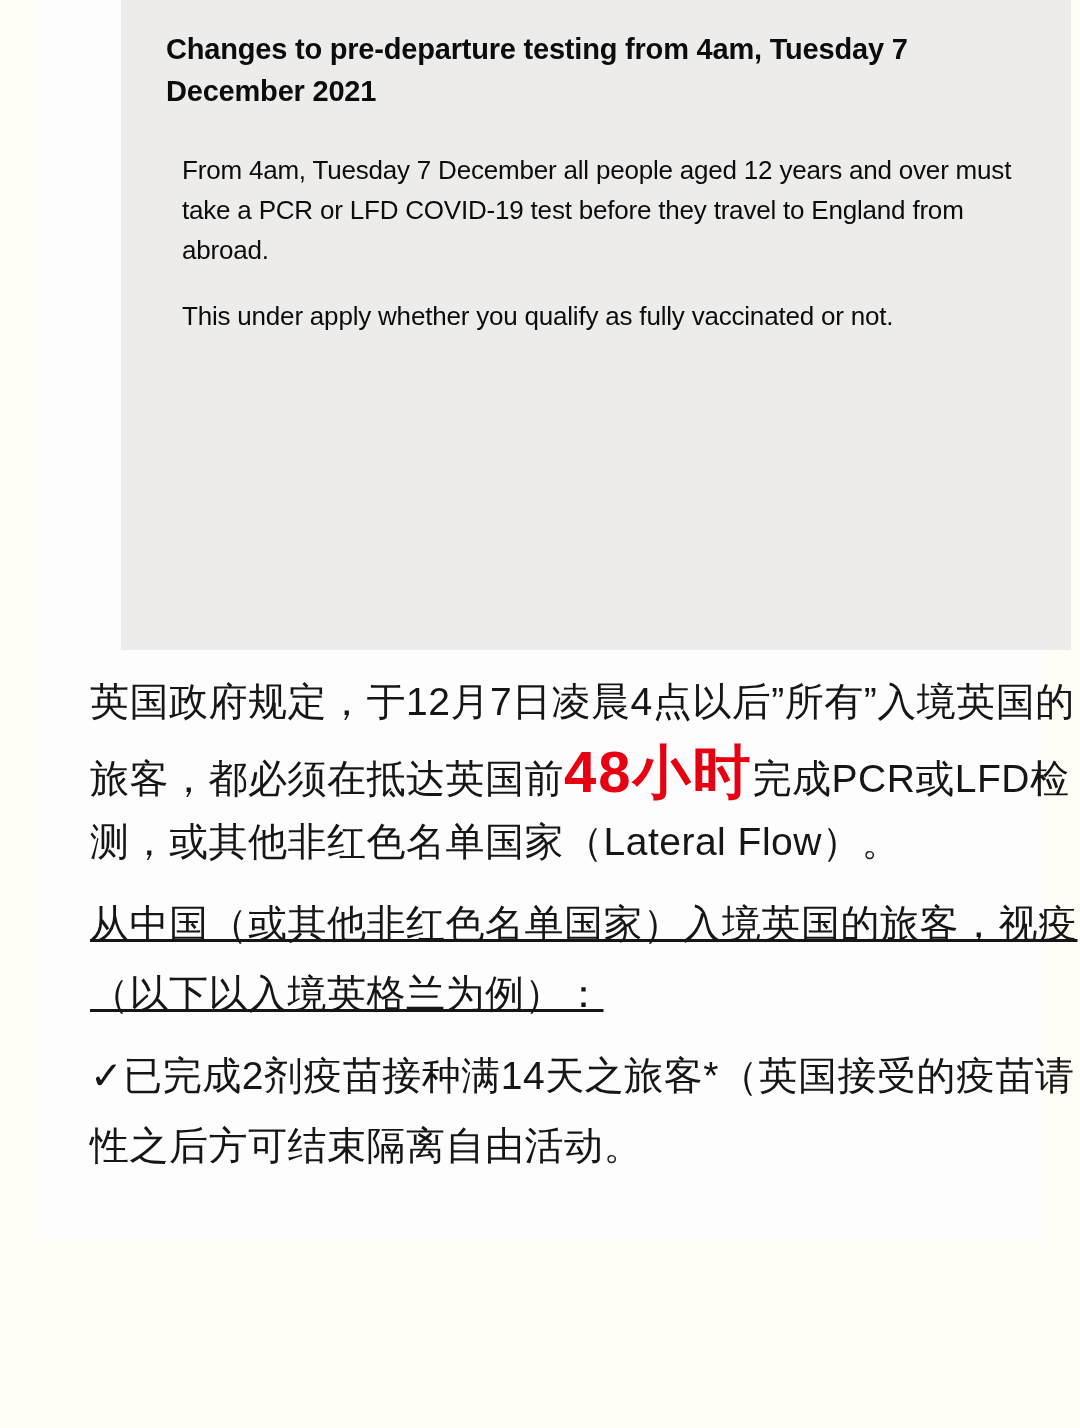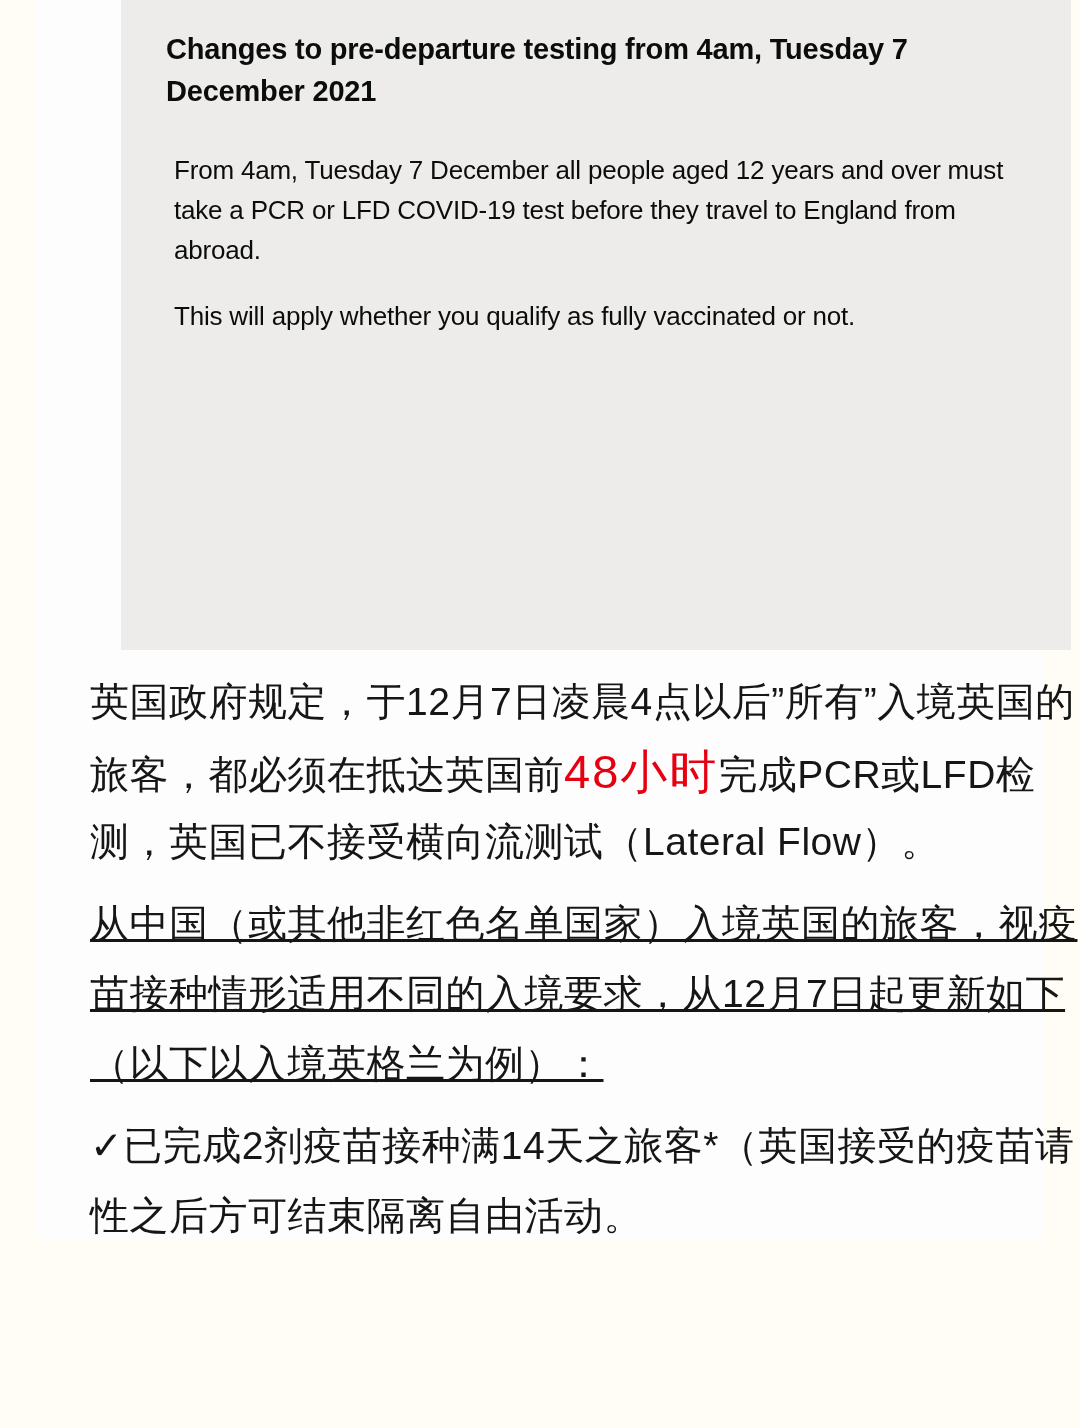--- a/index.html
+++ b/index.html
@@ -18,67 +18,66 @@
     background:#edecea;
     box-sizing:border-box;
     padding:28px 45px 0 45px;
     color:#0b0c0c;
   }
   .gov-heading{
     font-size:29px;font-weight:700;line-height:42px;
     width:880px;margin:0 0 38px 0;letter-spacing:-0.2px;
   }
   .gov-text p{
-    font-size:26px;line-height:40px;margin:0 0 26px 8px;
+    font-size:26px;line-height:40px;margin:0 0 26px 16px;
     width:845px;letter-spacing:-0.2px;
   }
   .gov-link{
     color:#4e8a96;text-decoration:underline;cursor:pointer;
   }
   
   .cn{
     position:absolute;left:42px;top:655px;width:1000px;
     color:#161616;
   }
   .cn .line{
     font-size:39px;line-height:70px;height:70px;
     white-space:nowrap;letter-spacing:0.5px;
   }
   .cn .para{margin:12px;}
   .cn .para.p2{margin-top:2px;text-decoration:underline;}
   .cn .para.p3{margin-top:6px;}
   .hl{
-    color:#e60012;font-weight:400;font-size:47px;
+    color:#e60012;font-weight:700;font-size:58px;
     line-height:70px;letter-spacing:2px;
   }
 </style>
 </head>
 <body>
 
 <div class="card">
 
   <div class="gov-box">
     <h1 class="gov-heading">Changes to pre-departure testing from 4am, Tuesday 7 December 2021</h1>
     <div class="gov-text">
       <p>From 4am, Tuesday 7 December all people aged 12 years and over must take a PCR or LFD COVID-19 test before they travel to England from abroad.</p>
-      <p>This will apply whether you qualify as fully vaccinated or not.</p>
+      <p>This under apply whether you qualify as fully vaccinated or not.</p>
     </div>
   </div>
 
   <div class="cn">
 
     <div class="para p1">
       <div class="line">英国政府规定，于12月7日凌晨4点以后”所有”入境英国的</div>
       <div class="line"><span>旅客，都必须在抵达英国前</span><span class="hl">48小时</span><span>完成PCR或LFD检</span></div>
-      <div class="line">测，英国已不接受横向流测试（Lateral Flow）。</div>
+      <div class="line">测，或其他非红色名单国家（Lateral Flow）。</div>
     </div>
 
     <div class="para p2">
       <div class="line">从中国（或其他非红色名单国家）入境英国的旅客，视疫</div>
-      <div class="line">苗接种情形适用不同的入境要求，从12月7日起更新如下</div>
       <div class="line">（以下以入境英格兰为例）：</div>
     </div>
 
     <div class="para p3">
       <div class="line">✓已完成2剂疫苗接种满14天之旅客*（英国接受的疫苗请</div>
       <div class="line">性之后方可结束隔离自由活动。</div>
     </div>
 
   </div>
 </div>

